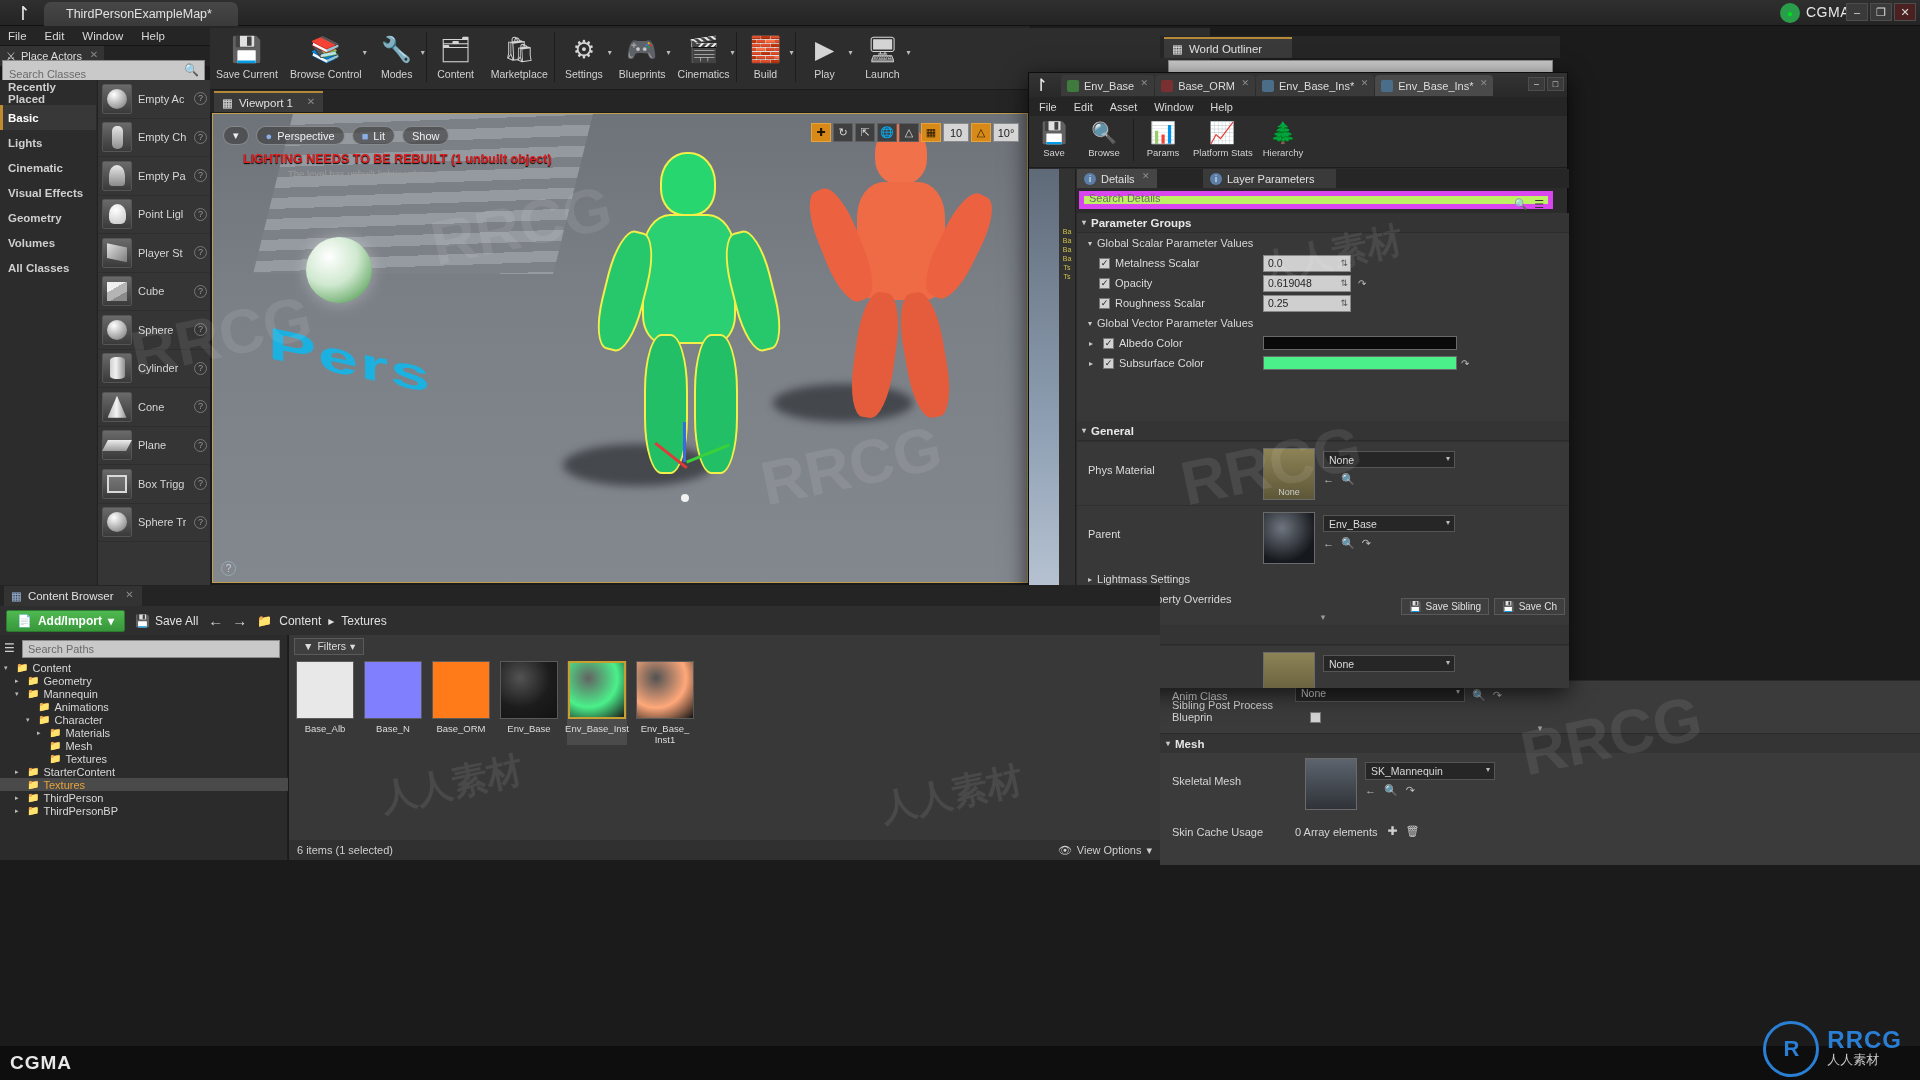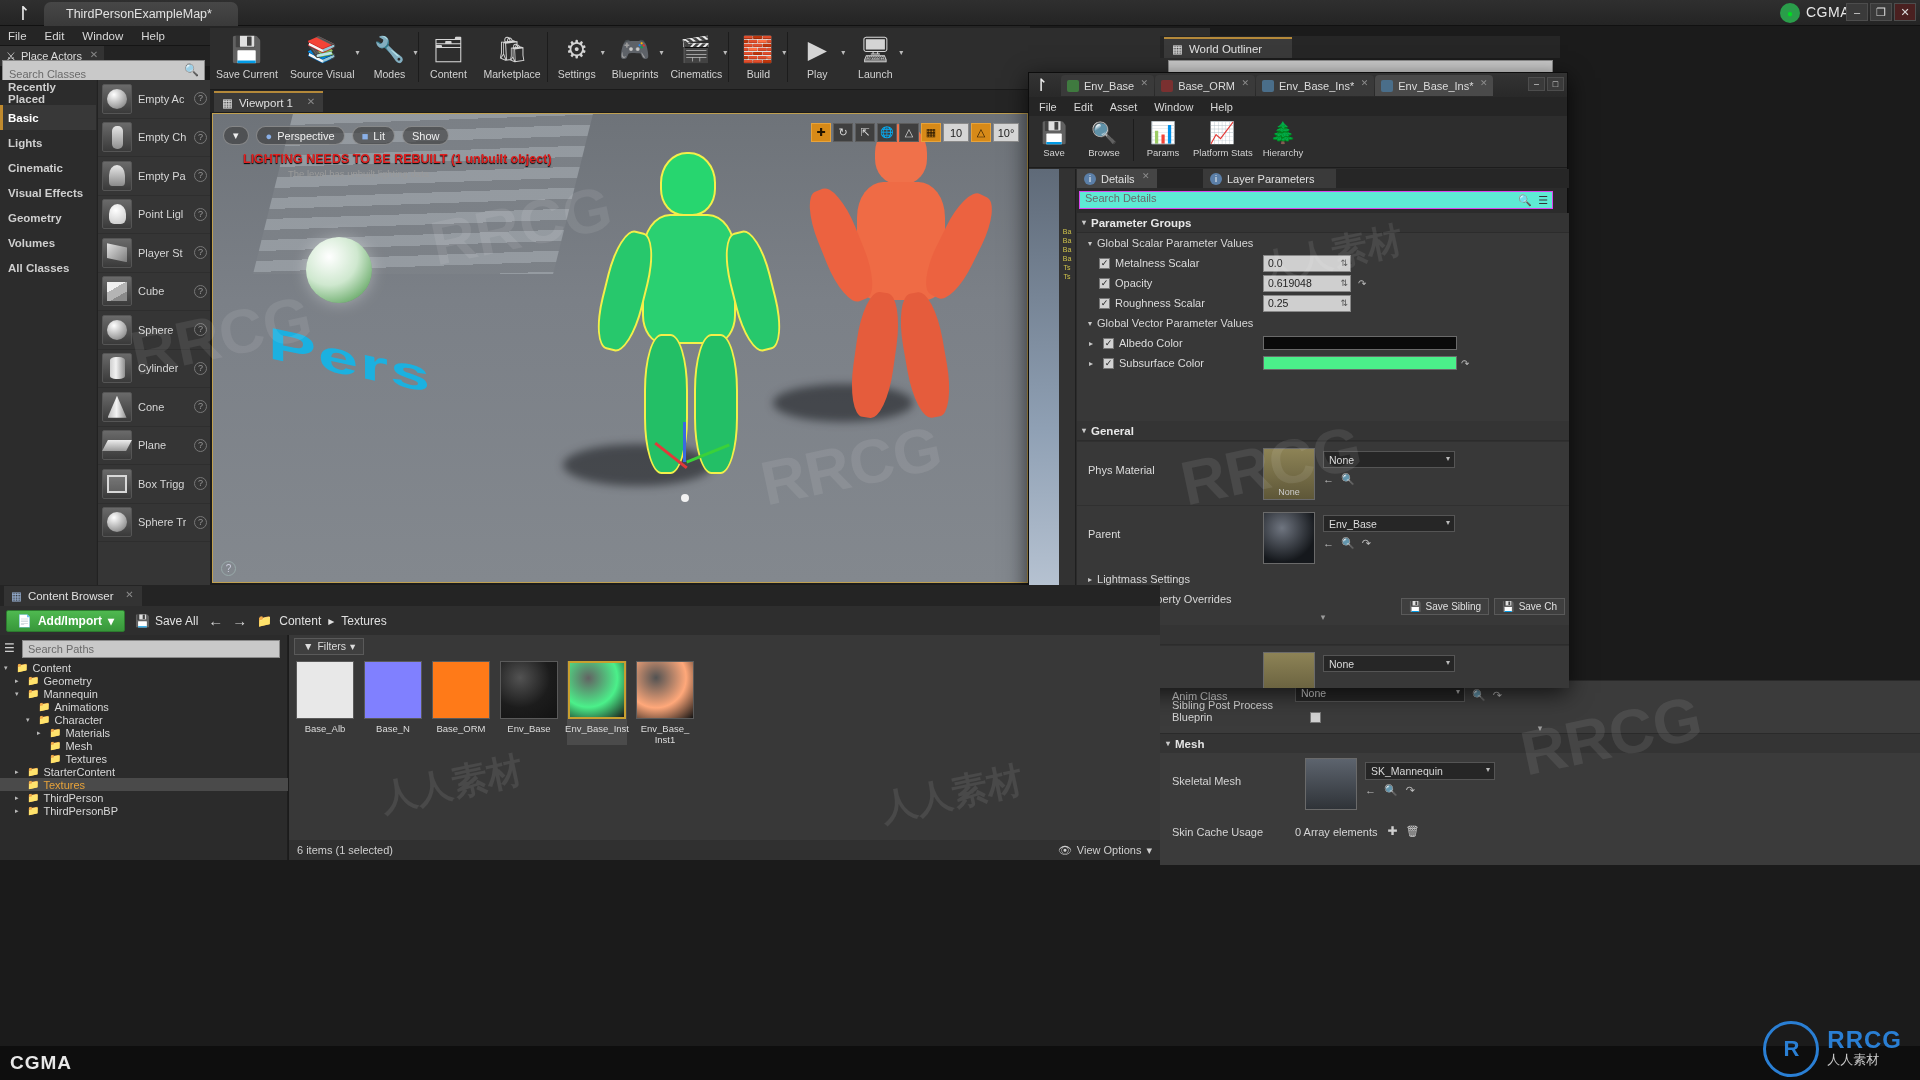--- a/index.html
+++ b/index.html
@@ -147,21 +147,21 @@
   .mwt .lb { font-size:9.5px; color:#d2d2d2; white-space:nowrap; }
   .mw-sep { width:1px; height:42px; background:#1c1c1c; margin:3px 4px 0 4px; }
   .mw-dtabs { position:absolute; left:48px; top:96px; width:492px; height:19px; background:#262626; }
   .dtab { position:absolute; top:0; height:19px; padding:0 22px 0 7px; background:#3a3a3a;
      display:flex;align-items:center;gap:5px; font-size:11px; color:#e0e0e0; }
   .dtab.active { background:#454545; }
   .dtab .x { position:absolute; right:7px; top:2px; font-size:9px; color:#8d8d8d; }
   .info-i { width:12px;height:12px;border-radius:50%;background:#5b7fa8;color:#fff;font-size:9px;
      display:flex;align-items:center;justify-content:center;}
   .mw-search { position:absolute; left:50px; top:118px; width:474px; height:18px;
-     background:#5eead4; border:1px solid #d946ef; display:flex;align-items:flex-start;padding:0 5px;
+     background:#bef264; border:5px solid #d946ef; display:flex;align-items:flex-end;padding:0 5px;
      font-size:11px; color:#6a6a6a; }
   .mw-searchicos { position:absolute; right:4px; top:2px; display:flex; gap:6px; color:#333; font-size:11px;}
   .mw-leftstrip { position:absolute; left:30px; top:96px; width:17px; height:519px; background:#323232;
      border-right:1px solid #1f1f1f; font-size:7px; color:#cfc24a; padding-top:58px; line-height:9px;
      text-align:center; overflow:hidden;}
   .mw-preview { position:absolute; left:0; top:96px; width:30px; height:519px;
      background:linear-gradient(#5f6a78,#8fa0b4 50%,#cfd8e4); }
   .mw-body { position:absolute; left:48px; top:140px; width:492px; height:475px;
      background:#383838; overflow:hidden; }
   .grp { height:20px; background:#343434; display:flex; align-items:center; padding-left:5px;
@@ -398,21 +398,21 @@
       </div>
   </div>
 
   <div class="toolbar" id="main-toolbar">
       <div class="tb-item">
         <div class="tb-icon">💾</div>
         <div class="tb-lab">Save Current</div>
       </div>
       <div class="tb-item">
         <div class="tb-icon">📚</div>
-        <div class="tb-lab">Source Visual</div>
+        <div class="tb-lab">Browse Control</div>
         <span class="tb-caret">▾</span>
       </div>
       <div class="tb-item">
         <div class="tb-icon">🔧</div>
         <div class="tb-lab">Modes</div>
         <span class="tb-caret">▾</span>
       </div>
       <div class="tb-sep"></div>
       <div class="tb-item">
         <div class="tb-icon">🗂</div>

